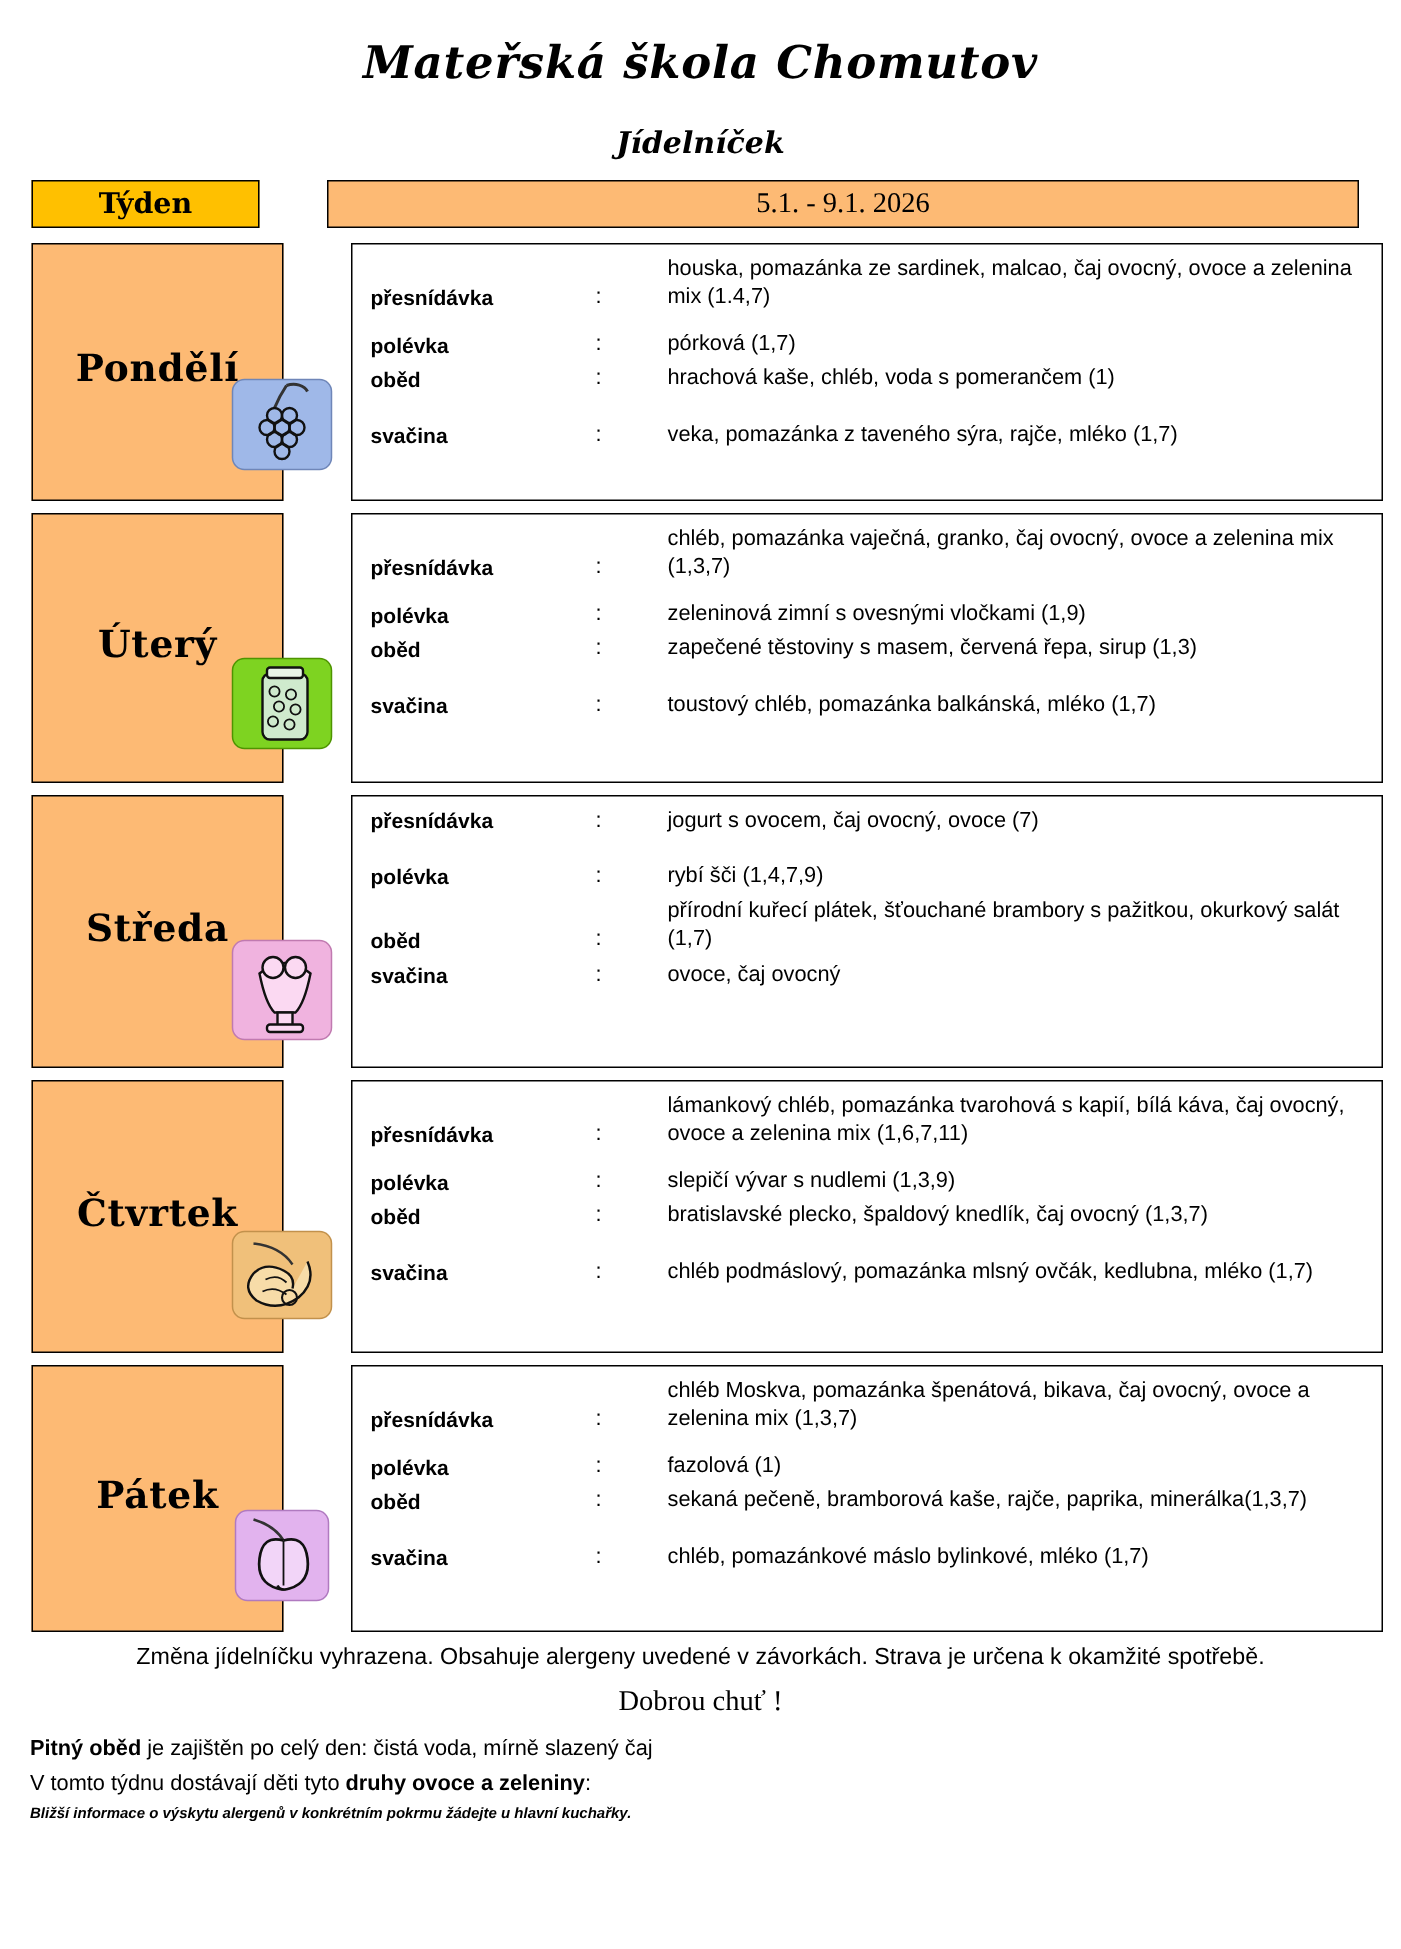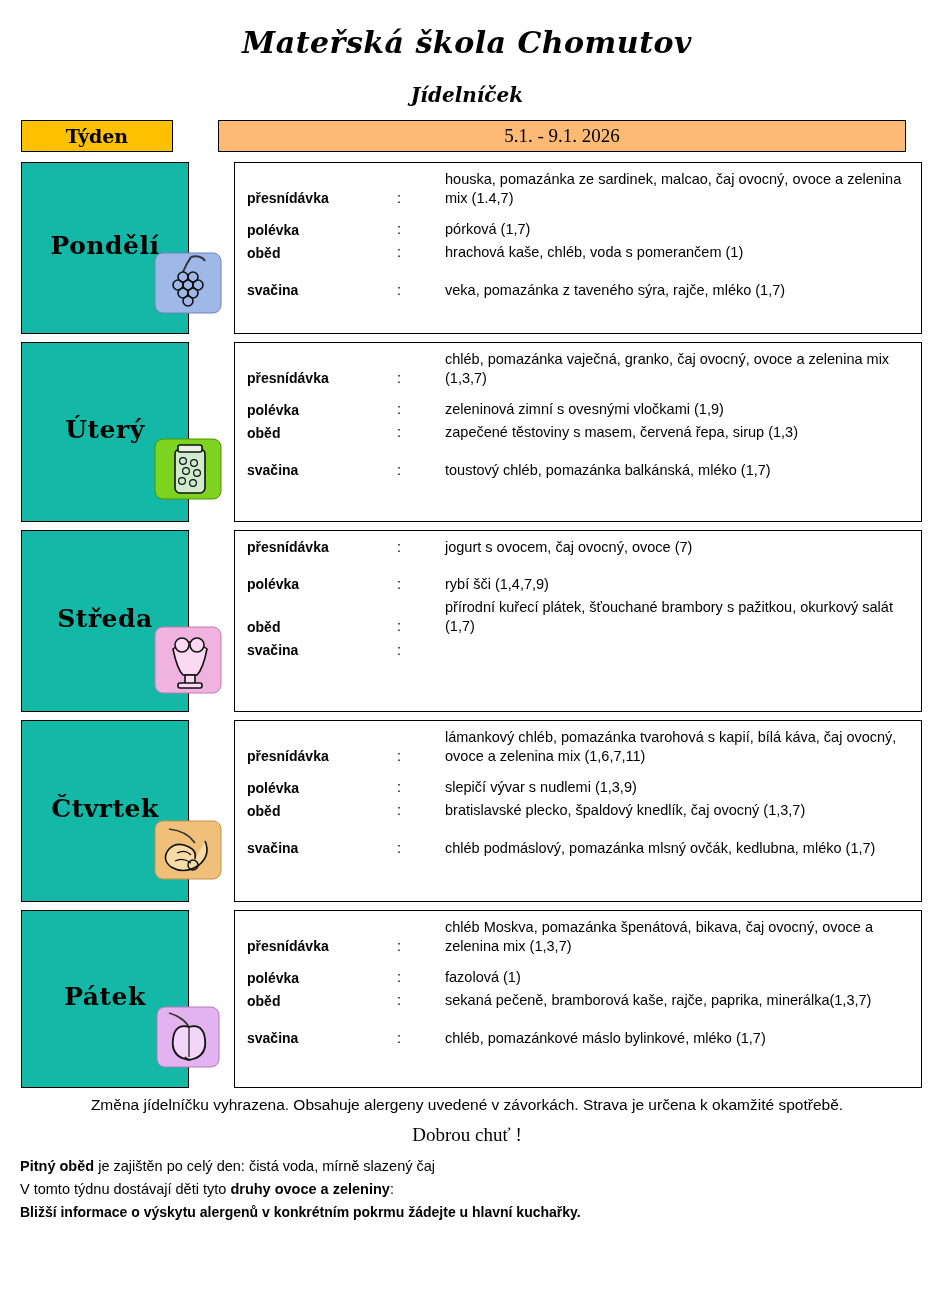--- a/index.html
+++ b/index.html
@@ -85,21 +85,21 @@
   }
   .day-row {
     display: flex;
     align-items: stretch;
     margin-bottom: 8px;
     position: relative;
   }
   .day-cell {
     width: 168px;
     margin-left: 7px;
-    background: #14b8a6;
+    background: #fdba74;
     border: 1px solid #000;
     box-sizing: border-box;
     position: relative;
     display: flex;
     align-items: center;
     justify-content: center;
     flex: 0 0 168px;
   }
   .day-name {
     font-family: "DejaVu Serif", serif;
@@ -172,22 +172,23 @@
     font-family: "Liberation Serif", serif;
     margin-bottom: 12px;
   }
   .note-line {
     font-size: 14.5px;
     margin-bottom: 7px;
     font-family: "Liberation Sans", sans-serif;
   }
   .note-line b { font-weight: bold; }
   .note-italic {
-    font-size: 14px;
-    font-weight: bold;
+    font-size: 10px;
+    font-weight: bold;
+    font-style: italic;
     font-family: "Liberation Sans", sans-serif;
   }
 </style>
 </head>
 <body>
 
 <div class="page">
 
   <div class="header">
     <div class="school-title">Mateřská škola Chomutov</div>
@@ -320,20 +321,21 @@
           <span class="meal-text">rybí šči (1,4,7,9)</span>
         </div>
         <div class="meal-line">
           <span class="meal-label">oběd</span>
           <span class="meal-colon">:</span>
           <span class="meal-text">přírodní kuřecí plátek, šťouchané brambory s pažitkou, okurkový salát (1,7)</span>
         </div>
         <div class="meal-line">
           <span class="meal-label">svačina</span>
           <span class="meal-colon">:</span>
+          <span class="meal-text">ovoce, čaj ovocný</span>
         </div>
       </div>
     </div>
 
     <div class="day-row">
       <div class="day-cell" style="min-height:182px;">
         <span class="day-name">Čtvrtek</span>
         <span class="day-icon">
           <svg viewBox="0 0 86 86" width="86" height="86">
             <rect x="8" y="14" width="66" height="58" rx="8" fill="#f0c07a" stroke="#c2914c" stroke-width="1"></rect>

